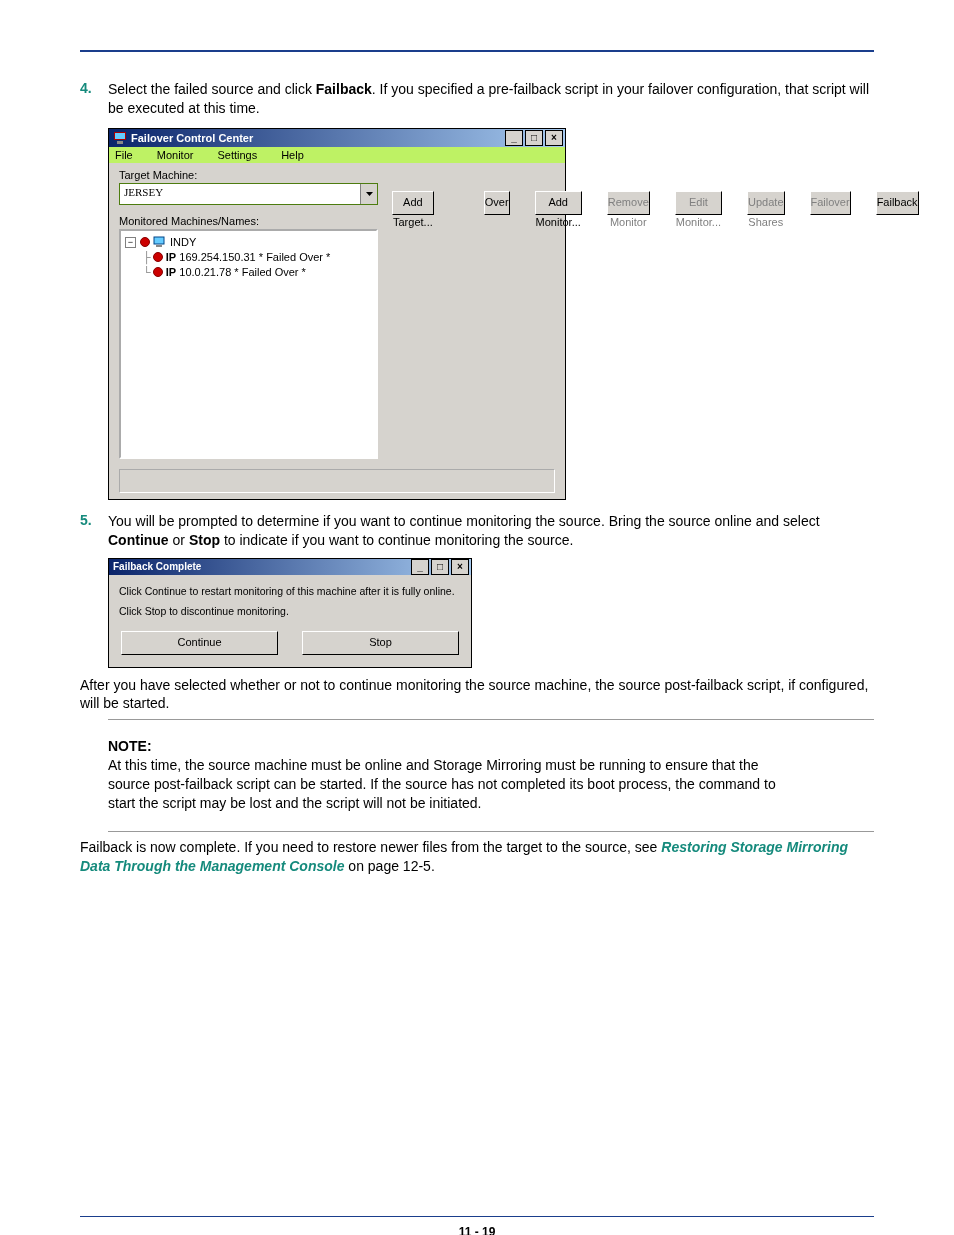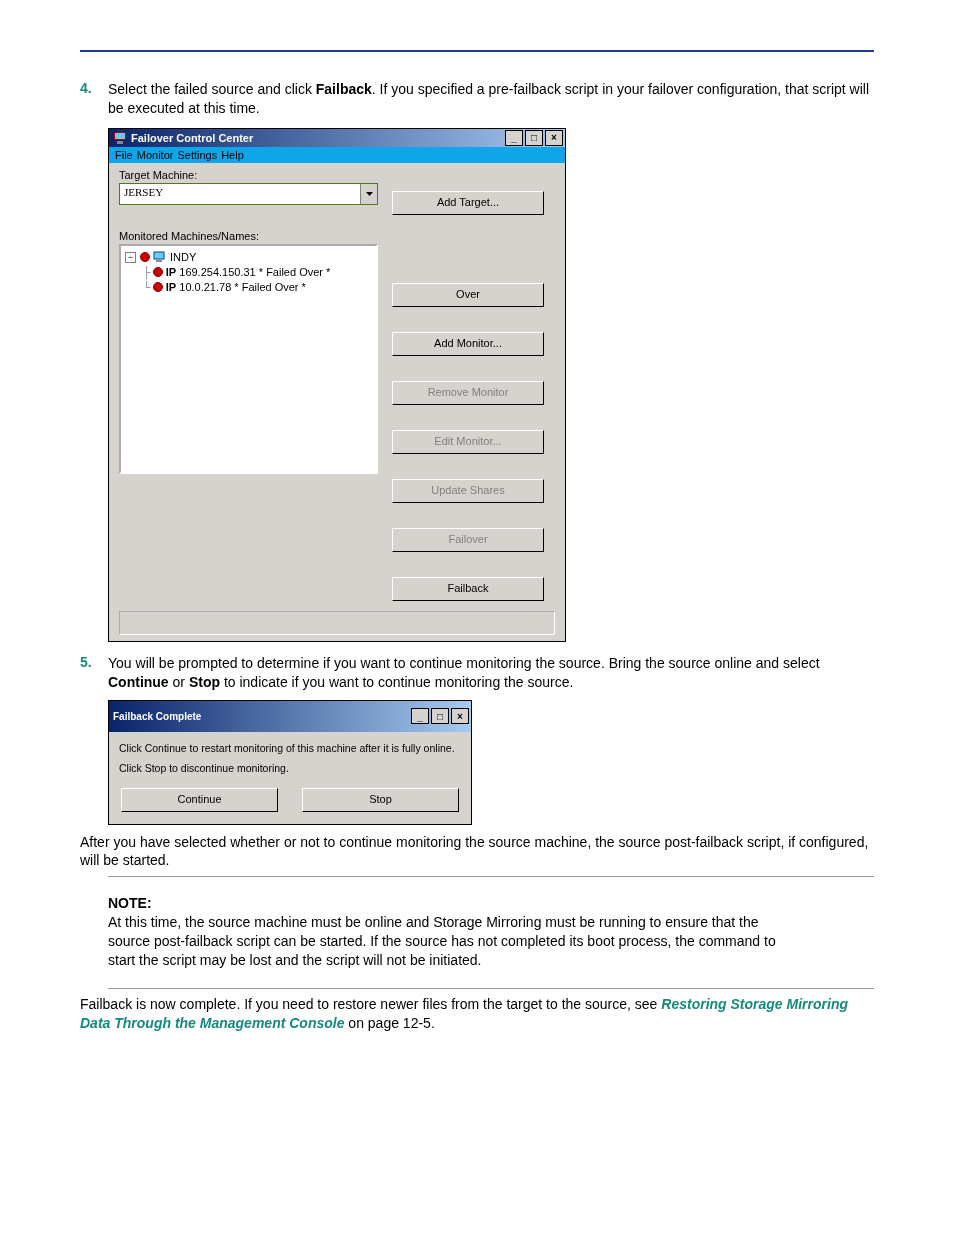--- a/index.html
+++ b/index.html
@@ -102,34 +102,34 @@
     background: #d6d3ce;
     margin-left: 2px;
     display: inline-flex;
     align-items: center; justify-content: center;
     color: #000;
     font-family: Arial;
     font-size: 10px;
     font-weight: bold;
   }
   .menubar {
-    background: #0ea5e9;
+    background: #bef264;
     padding: 2px 6px;
     display: flex;
-    gap: 4px;
+    gap: 24px;
     font-size: 11px;
   }
   .menubar span { cursor: default; }
   .client {
     padding: 6px 21px 10px 10px;
     display: flex;
     gap: 14px;
   }
   .left-col { flex: 1; }
-  .right-col { width: 152px; display: flex; flex-direction: column; gap: 25px; padding-top: 22px;}
+  .right-col { width: 152px; display: flex; flex-direction: row; gap: 25px; padding-top: 22px;}
   .dd {
     display: flex;
     height: 20px;
     border: 1px solid #4d7c0f;
     background: #fff;
     margin-top: 2px;
   }
   .dd .dd-text { flex: 1; padding: 2px 4px; font-size: 11px; font-family: Tahoma; }
   .dd .dd-btn {
     width: 16px; background: #d6d3ce;
@@ -175,21 +175,21 @@
 
   
   .win2 {
     width: 362px;
     margin: 8px 0 8px 28px;
     border: 1px solid #000;
     background: #d6d3ce;
     font-family: Tahoma, Arial, sans-serif;
     font-size: 11px;
   }
-  .win2 .titlebar { height: 31px; font-size:10px;text-align:right; }
+  .win2 .titlebar { height: 16px; font-size:10px;text-align:right; }
   .win2 .body { padding: 10px; }
   .win2 .msg { margin-bottom: 8px; font-size: 10.5px; }
   .win2 .btns { display:flex; gap: 24px; padding: 6px 2px 2px 2px; }
   .win2 .btn3d { flex:1; height:22px; }
 
   .rule-thin {
     border-top: 1px solid #999;
     margin: 6px 0 6px 28px;
   }
   b { font-weight: bold; }
@@ -232,21 +232,21 @@
       <div class="left-col">
         <div>Target Machine:</div>
         <div class="dd">
           <div class="dd-text">JERSEY</div>
           <div class="dd-btn">
             <svg width="7" height="4">
                 <polygon points="0,0 7,0 3.5,4" fill="#000"></polygon>
               </svg>
           </div>
         </div>
-        <div style="margin-top:25px">Monitored Machines/Names:</div>
+        <div style="margin-top:10px">Monitored Machines/Names:</div>
         <div class="treebox">
           <div class="tree-line">
             <span class="expander">−</span>
             <span class="dot-red"></span>
             <span class="pc-icon">
               <svg width="14" height="12">
                   <rect x="1" y="1" width="10" height="7" fill="#6cf" stroke="#048"></rect>
                   <rect x="3" y="9" width="6" height="2" fill="#888"></rect>
                 </svg>
             </span>

